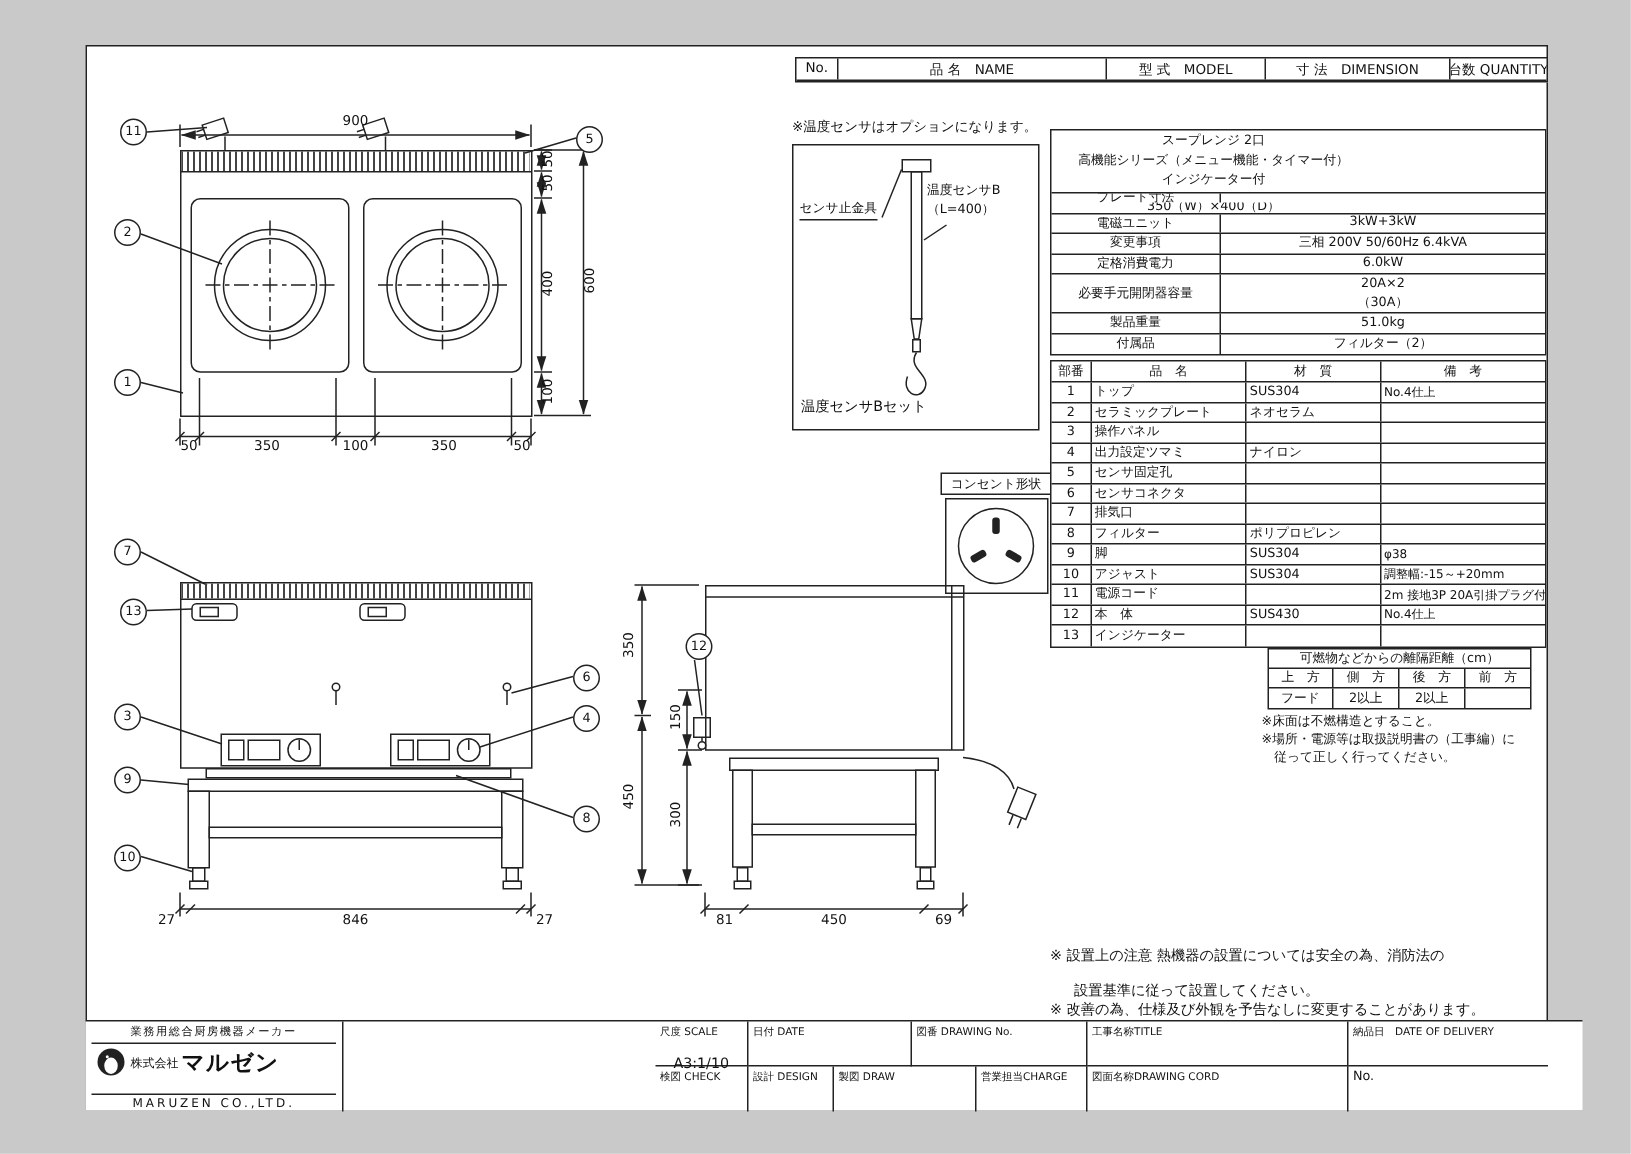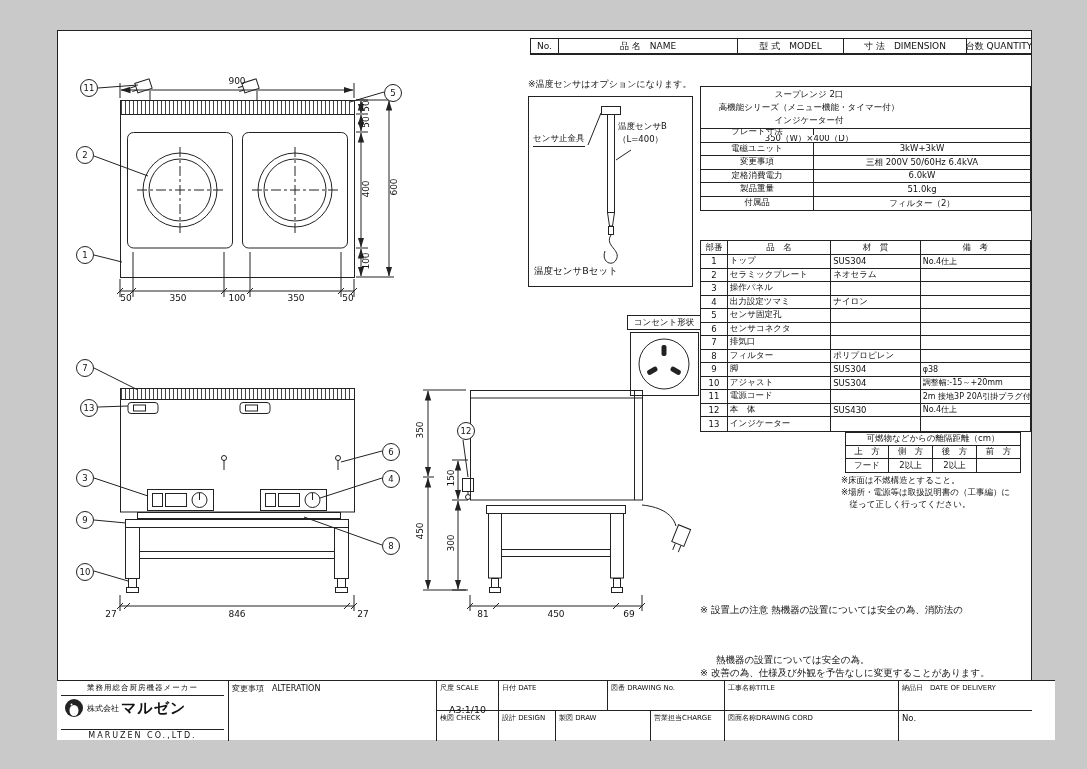--- a/index.html
+++ b/index.html
@@ -242,20 +242,25 @@
       <div class="tc pre last" style="width:216px">3kW+3kW</div>
     </div>
     <div class="trow" style="height:13.5px;">
       <div class="tc c" style="width:113px">変更事項</div>
       <div class="tc pre last" style="width:216px">三相 200V 50/60Hz 6.4kVA</div>
     </div>
     <div class="trow" style="height:13.5px;">
       <div class="tc c" style="width:113px">定格消費電力</div>
       <div class="tc pre last" style="width:216px">6.0kW</div>
     </div>
+    <div class="trow" style="height:26px;">
+      <div class="tc c" style="width:113px">必要手元開閉器容量</div>
+      <div class="tc pre last" style="width:216px">20A×2
+（30A）</div>
+    </div>
     <div class="trow" style="height:13.5px;">
       <div class="tc c" style="width:113px">製品重量</div>
       <div class="tc pre last" style="width:216px">51.0kg</div>
     </div>
     <div class="trow last" style="height:13.5px;">
       <div class="tc c" style="width:113px">付属品</div>
       <div class="tc pre last" style="width:216px">フィルター（2）</div>
     </div>
   </div>
 
@@ -360,41 +365,38 @@
       <div class="tc c" style="width:43px">フード</div>
       <div class="tc c" style="width:44px">2以上</div>
       <div class="tc c" style="width:44px">2以上</div>
       <div class="tc c last" style="width:43px"></div>
     </div>
   </div>
   <div class="note" style="left:841px;top:475px;font-size:8.5px;">※床面は不燃構造とすること。</div>
   <div class="note" style="left:841px;top:487px;font-size:8.5px;">※場所・電源等は取扱説明書の（工事編）に</div>
   <div class="note" style="left:841px;top:499px;font-size:8.5px;">　従って正しく行ってください。</div>
 
-  <div class="note" style="left:700px;top:604px;font-size:9.5px;">※ 設置上の注意 熱機器の設置については安全の為、消防法の</div>
-  <div class="note" style="left:716px;top:654px;font-size:9.5px;">熱機器の設置については安全の為。</div>
+  <div class="note" style="left:700px;top:631px;font-size:9.5px;">※ 設置上の注意 熱機器の設置については安全の為、消防法の</div>
+  <div class="note" style="left:716px;top:654px;font-size:9.5px;">設置基準に従って設置してください。</div>
   <div class="note" style="left:700px;top:667px;font-size:9.5px;">※ 改善の為、仕様及び外観を予告なしに変更することがあります。</div>
 
   <div id="titleblock">
     <div class="tb-cell" style="left:0;top:0;width:172px;height:60px;border-right:1px solid #222;">
       <div class="tagline">業務用総合厨房機器メーカー</div>
       <div class="logo-row">
         <svg width="22" height="20">
             <ellipse cx="11" cy="10" rx="9" ry="9" fill="#222"></ellipse>
             <ellipse cx="11" cy="12.5" rx="4.5" ry="5.5" fill="#fff"></ellipse>
             <circle cx="8.5" cy="6.5" r="1" fill="#fff"></circle>
           </svg>
         <span class="co-prefix">株式会社</span>
         <span class="co-name">マルゼン</span>
       </div>
       <div class="co-en">MARUZEN CO.,LTD.</div>
     </div>
-    <div class="tb-cell" style="left:172px;top:0;width:208px;height:60px;border-right:1px solid #222;">
-      <span class="tb-label" style="font-size:8px">変更事項　ALTERATION</span>
-    </div>
     <div class="tb-cell" style="left:380px;top:0;width:62px;height:30px;border-right:1px solid #222;border-bottom:1px solid #222;">
       <span class="tb-label">尺度 SCALE</span>
       <div class="tb-value">A3:1/10</div>
     </div>
     <div class="tb-cell" style="left:442px;top:0;width:109px;height:30px;border-right:1px solid #222;border-bottom:1px solid #222;text-align:center;">
       <span class="tb-label">日付 DATE</span>
     </div>
     <div class="tb-cell" style="left:551px;top:0;width:117px;height:30px;border-right:1px solid #222;border-bottom:1px solid #222;">
       <span class="tb-label">図番 DRAWING No.</span>
     </div>

